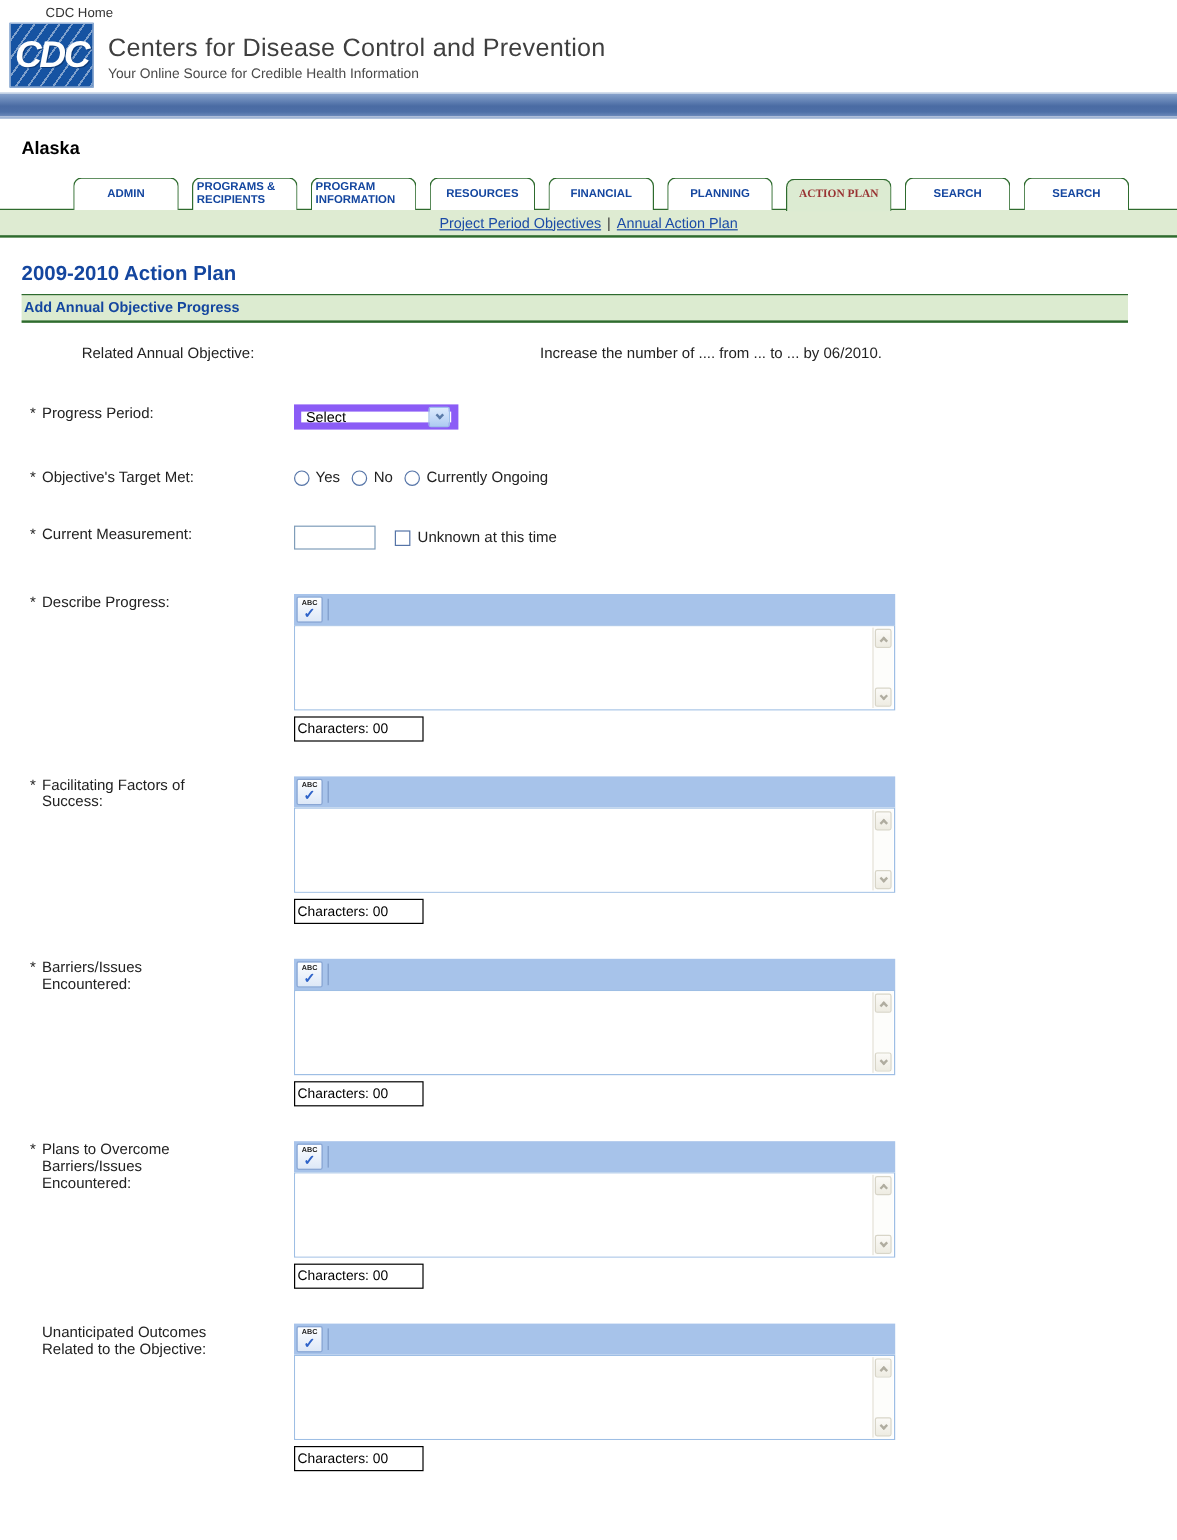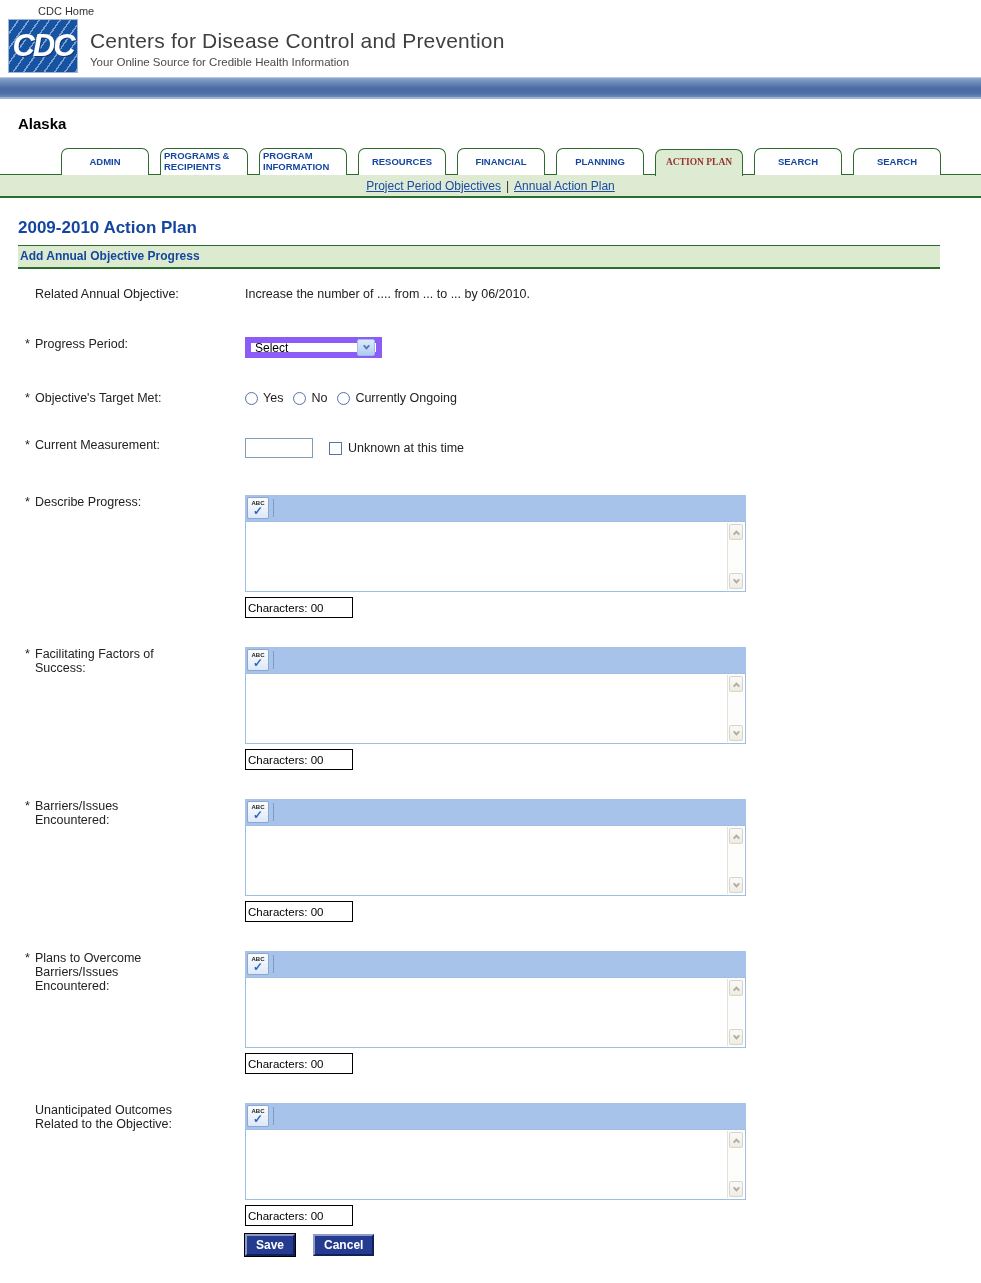--- a/index.html
+++ b/index.html
@@ -194,21 +194,21 @@
 <div class="subnav">
   <a>Project Period Objectives</a>
   <span class="sep">|</span>
   <a>Annual Action Plan</a>
 </div>
 
 <div class="main">
   <div class="page-title">2009-2010 Action Plan</div>
   <div class="section-bar">Add Annual Objective Progress</div>
 
-  <div class="form-row" style="margin-top:18px; margin-bottom:36px;">
+  <div class="form-row" style="margin-top:18px; margin-bottom:36px;text-align:center;">
     <div class="label-col">
       <span class="req"></span><span>Related Annual Objective:</span>
     </div>
     <div class="field-col">Increase the number of .... from ... to ... by 06/2010.</div>
   </div>
 
   <div class="form-row row-gap">
     <div class="label-col">
       <span class="req">*</span><span>Progress Period:</span>
     </div>
@@ -394,19 +394,15 @@
             <div class="scroll-btn">
                 <span class="chev up gray"></span>
               </div>
             <div class="scroll-btn">
                 <span class="chev down gray"></span>
               </div>
           </div>
         </div>
         <div class="chars-box">Characters: 00</div>
       </div>
-      <div class="btn-row">
-        <button class="btn default">Save</button>
-        <button class="btn">Cancel</button>
-      </div>
     </div>
   </div>
 </div>
 
 </body></html>

